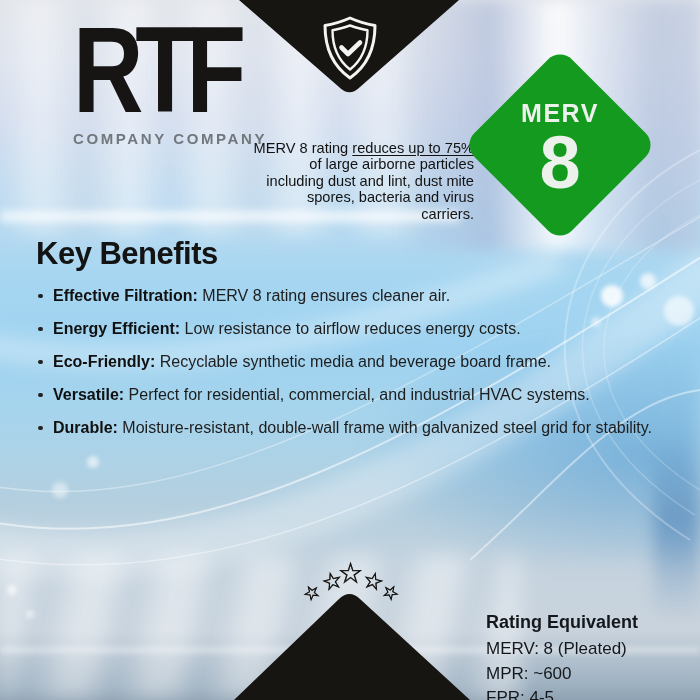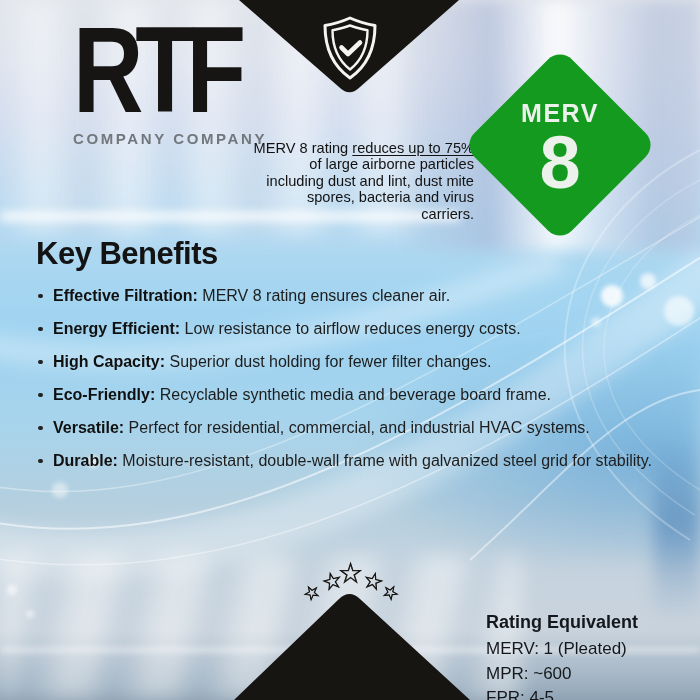--- a/index.html
+++ b/index.html
@@ -204,35 +204,34 @@
       <div class="merv-label">MERV</div>
       <div class="merv-value">8</div>
     </div>
   </div>
 
   <div class="benefits">
     <h2 class="benefits-title">Key Benefits</h2>
     <ul class="benefit-list">
       <li class="benefit-item"><span class="dot"></span><b>Effective Filtration:</b><span> MERV 8 rating ensures cleaner air.</span></li>
       <li class="benefit-item"><span class="dot"></span><b>Energy Efficient:</b><span> Low resistance to airflow reduces energy costs.</span></li>
-      <li class="benefit-item"><span class="dot"></span><b>High Capacity:</b><span> Superior dust holding for fewer filter changes.</span></li>
       <li class="benefit-item"><span class="dot"></span><b>Eco-Friendly:</b><span> Recyclable synthetic media and beverage board frame.</span></li>
       <li class="benefit-item"><span class="dot"></span><b>Versatile:</b><span> Perfect for residential, commercial, and industrial HVAC systems.</span></li>
       <li class="benefit-item"><span class="dot"></span><b>Durable:</b><span> Moisture-resistant, double-wall frame with galvanized steel grid for stability.</span></li>
     </ul>
   </div>
 
   <div class="stars">
     <span class="star">☆</span>
     <span class="star">☆</span>
     <span class="star">☆</span>
     <span class="star">☆</span>
     <span class="star">☆</span>
   </div>
 
   <div class="rating-eq">
     <div class="rating-eq-title">Rating Equivalent</div>
-    <div class="rating-eq-row">MERV: 1 (Pleated)</div>
+    <div class="rating-eq-row">MERV: 8 (Pleated)</div>
     <div class="rating-eq-row">MPR: ~600</div>
     <div class="rating-eq-row">FPR: 4-5</div>
   </div>
 
 </div>
 
 </body></html>

